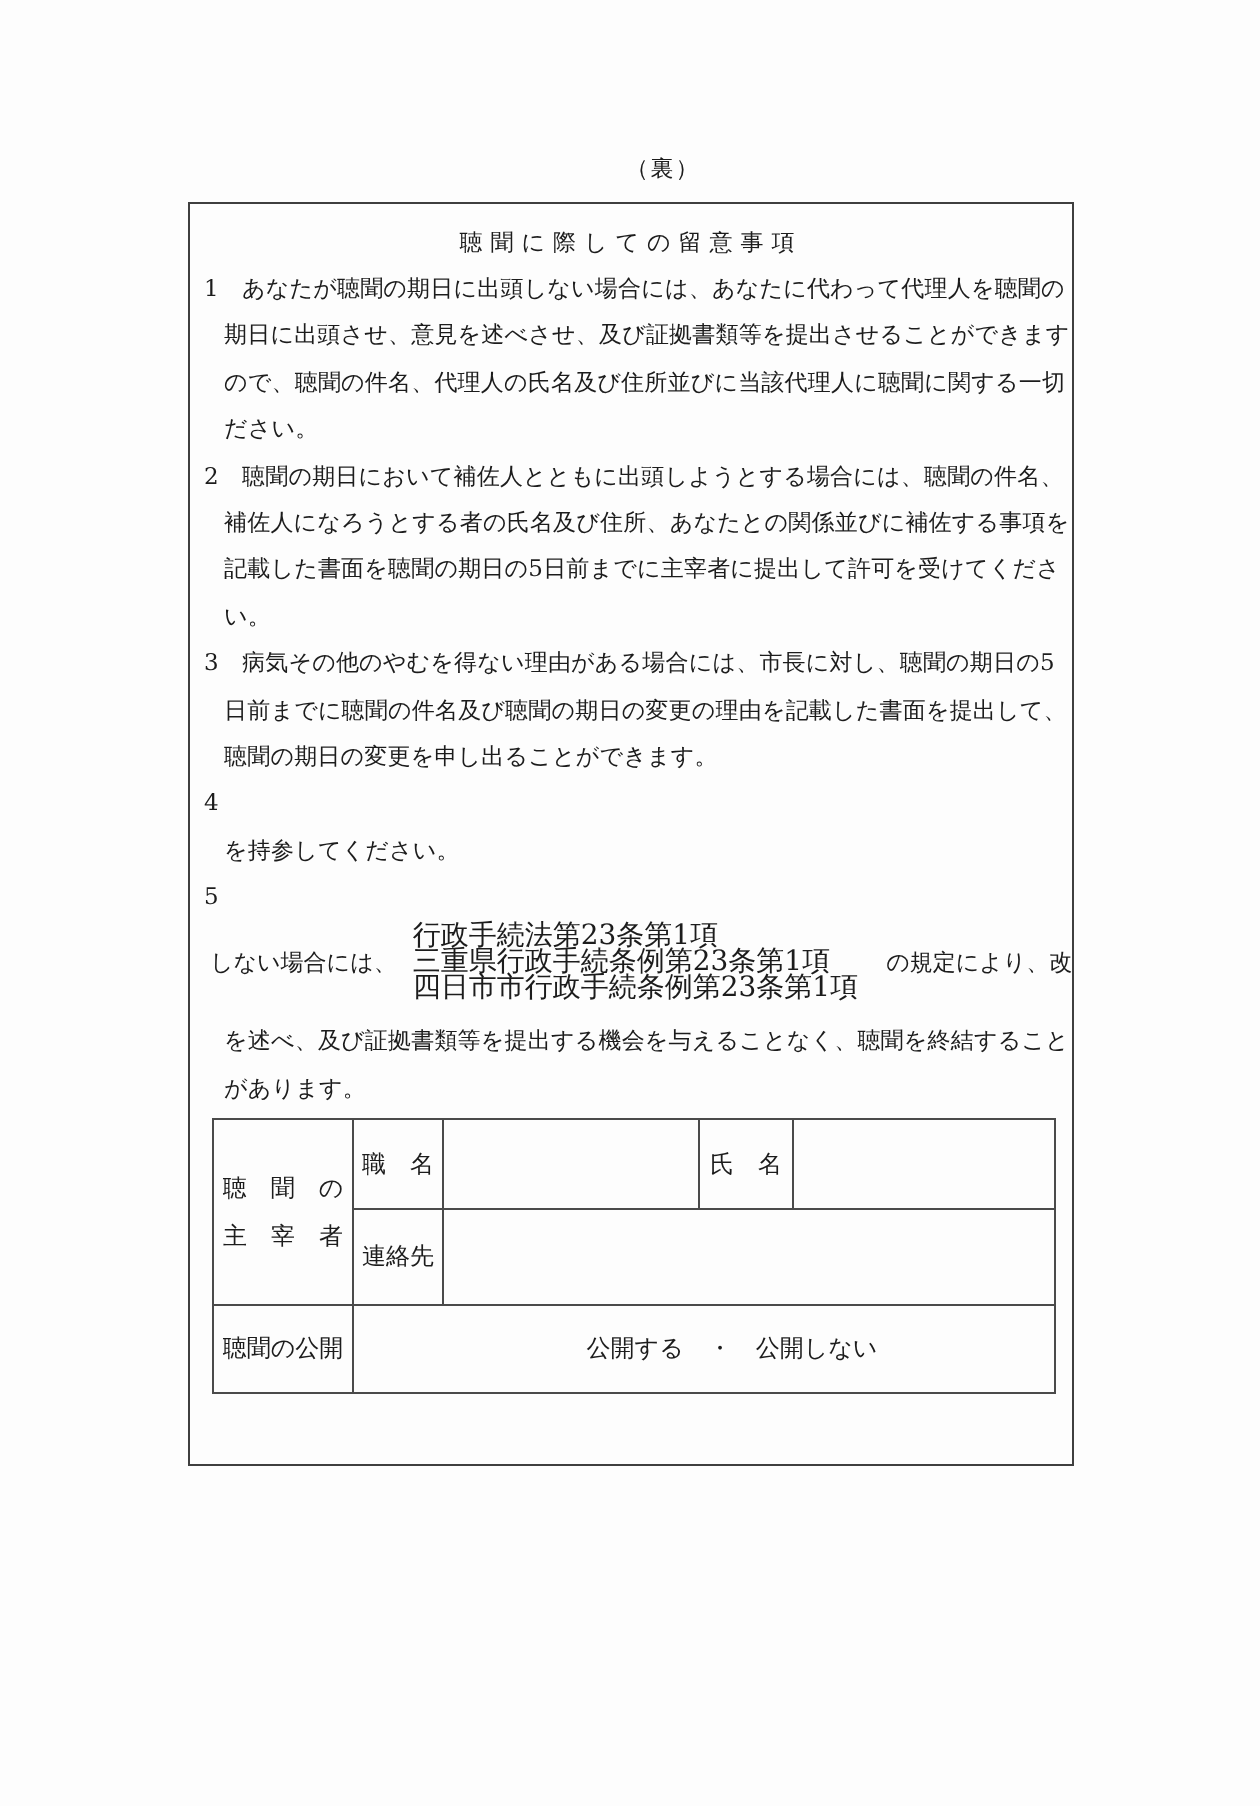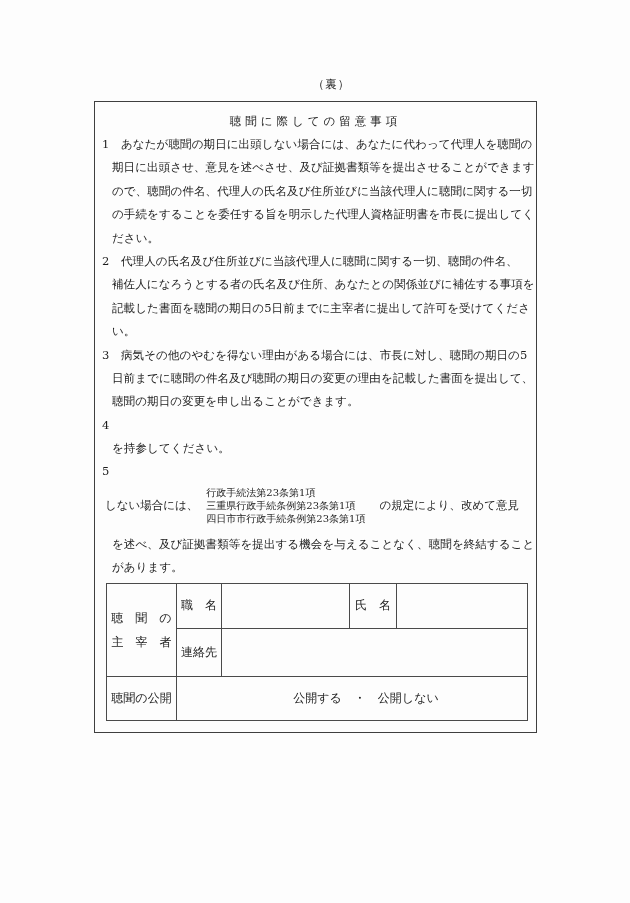--- a/index.html
+++ b/index.html
@@ -37,21 +37,21 @@
   }
   .t-line.first { padding-left:26px; }
   .t-line.cont  { padding-left:17px; }
   .num { position:absolute; left:7px; top:0; }
 
   .refs-row {
     display:flex; align-items:center;
     padding-left:10px; margin-top:2px;
     font-size:11.5px; white-space:nowrap; height:39px;
   }
-  .refs-stack { margin-left:8px; font-size:10px; line-height:13px; }
+  .refs-stack { margin-left:8px; font-size:14px; line-height:13px; }
   .refs-suffix { margin-left:14px; }
   .closing { margin-top:8px; }
 
   table.presider-table {
     border-collapse:collapse; table-layout:fixed;
     margin-left:11px; margin-top:3px;
   }
   table.presider-table td {
     border:1px solid #4a4a4a;
     font-size:12px; text-align:center; vertical-align:middle;
@@ -76,26 +76,25 @@
     <div class="doc-title">聴聞に際しての留意事項</div>
 
     <div class="items">
 
       <div class="t-line first">
         <span class="num">1</span>
         <span>あなたが聴聞の期日に出頭しない場合には、あなたに代わって代理人を聴聞の</span>
       </div>
       <div class="t-line cont">期日に出頭させ、意見を述べさせ、及び証拠書類等を提出させることができます</div>
       <div class="t-line cont">ので、聴聞の件名、代理人の氏名及び住所並びに当該代理人に聴聞に関する一切</div>
-      <div class="t-line cont">の手続をすることを委任する旨を明示した代理人資格証明書を市長に提出してく</div>
       <div class="t-line cont">ださい。</div>
 
       <div class="t-line first">
         <span class="num">2</span>
-        <span>代理人の氏名及び住所並びに当該代理人に聴聞に関する一切、聴聞の件名、</span>
+        <span>聴聞の期日において補佐人とともに出頭しようとする場合には、聴聞の件名、</span>
       </div>
       <div class="t-line cont">補佐人になろうとする者の氏名及び住所、あなたとの関係並びに補佐する事項を</div>
       <div class="t-line cont">記載した書面を聴聞の期日の5日前までに主宰者に提出して許可を受けてくださ</div>
       <div class="t-line cont">い。</div>
 
       <div class="t-line first">
         <span class="num">3</span>
         <span>病気その他のやむを得ない理由がある場合には、市長に対し、聴聞の期日の5</span>
       </div>
       <div class="t-line cont">日前までに聴聞の件名及び聴聞の期日の変更の理由を記載した書面を提出して、</div>

